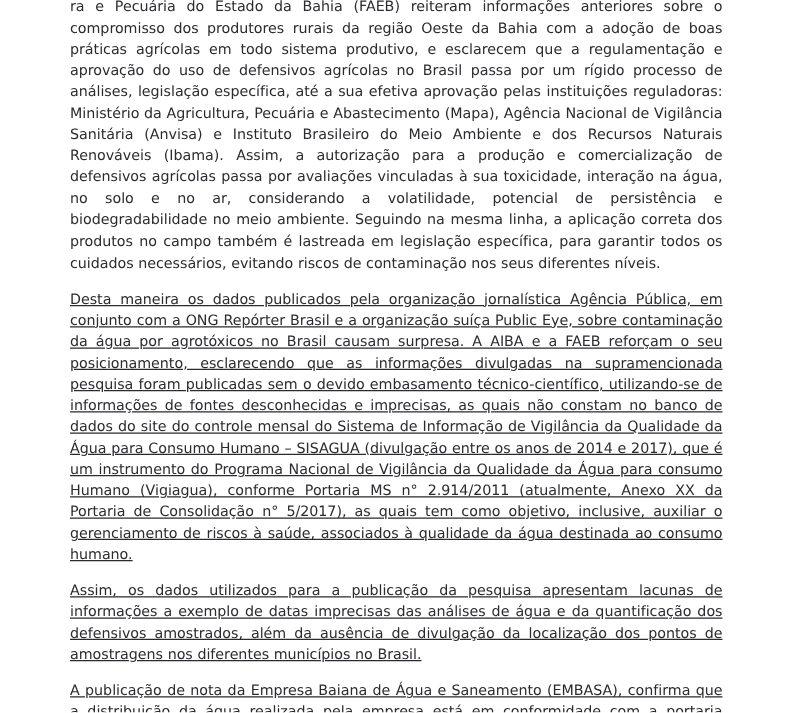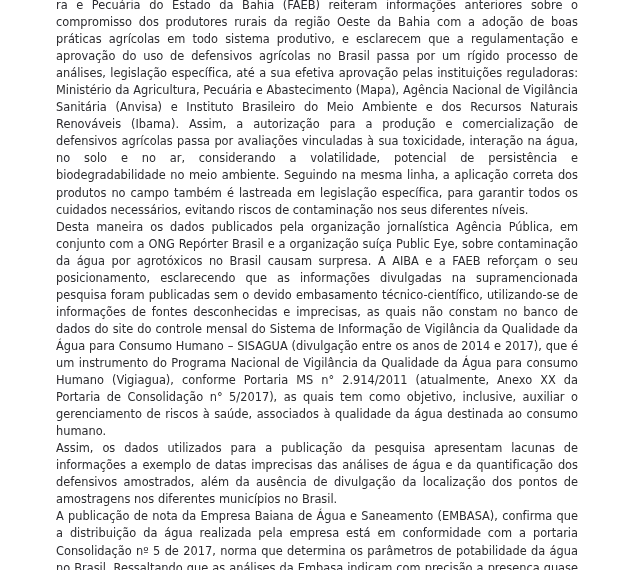--- a/index.html
+++ b/index.html
@@ -32,21 +32,22 @@
     font-size: 11.4px;
     line-height: 17.05px;
     color: #2b2b2f;
     text-align: justify;
     text-justify: inter-word;
     letter-spacing: -0.01px;
     word-spacing: 0.1px;
     -webkit-font-smoothing: antialiased;
   }
   .para + .para {
-    margin-top: 0;
+    margin-top: 12px;
+    text-decoration: underline;
   }
   
   .para:last-child {
     padding-bottom: 4px;
   }
 </style>
 </head>
 <body>
 
 <div id="page">

